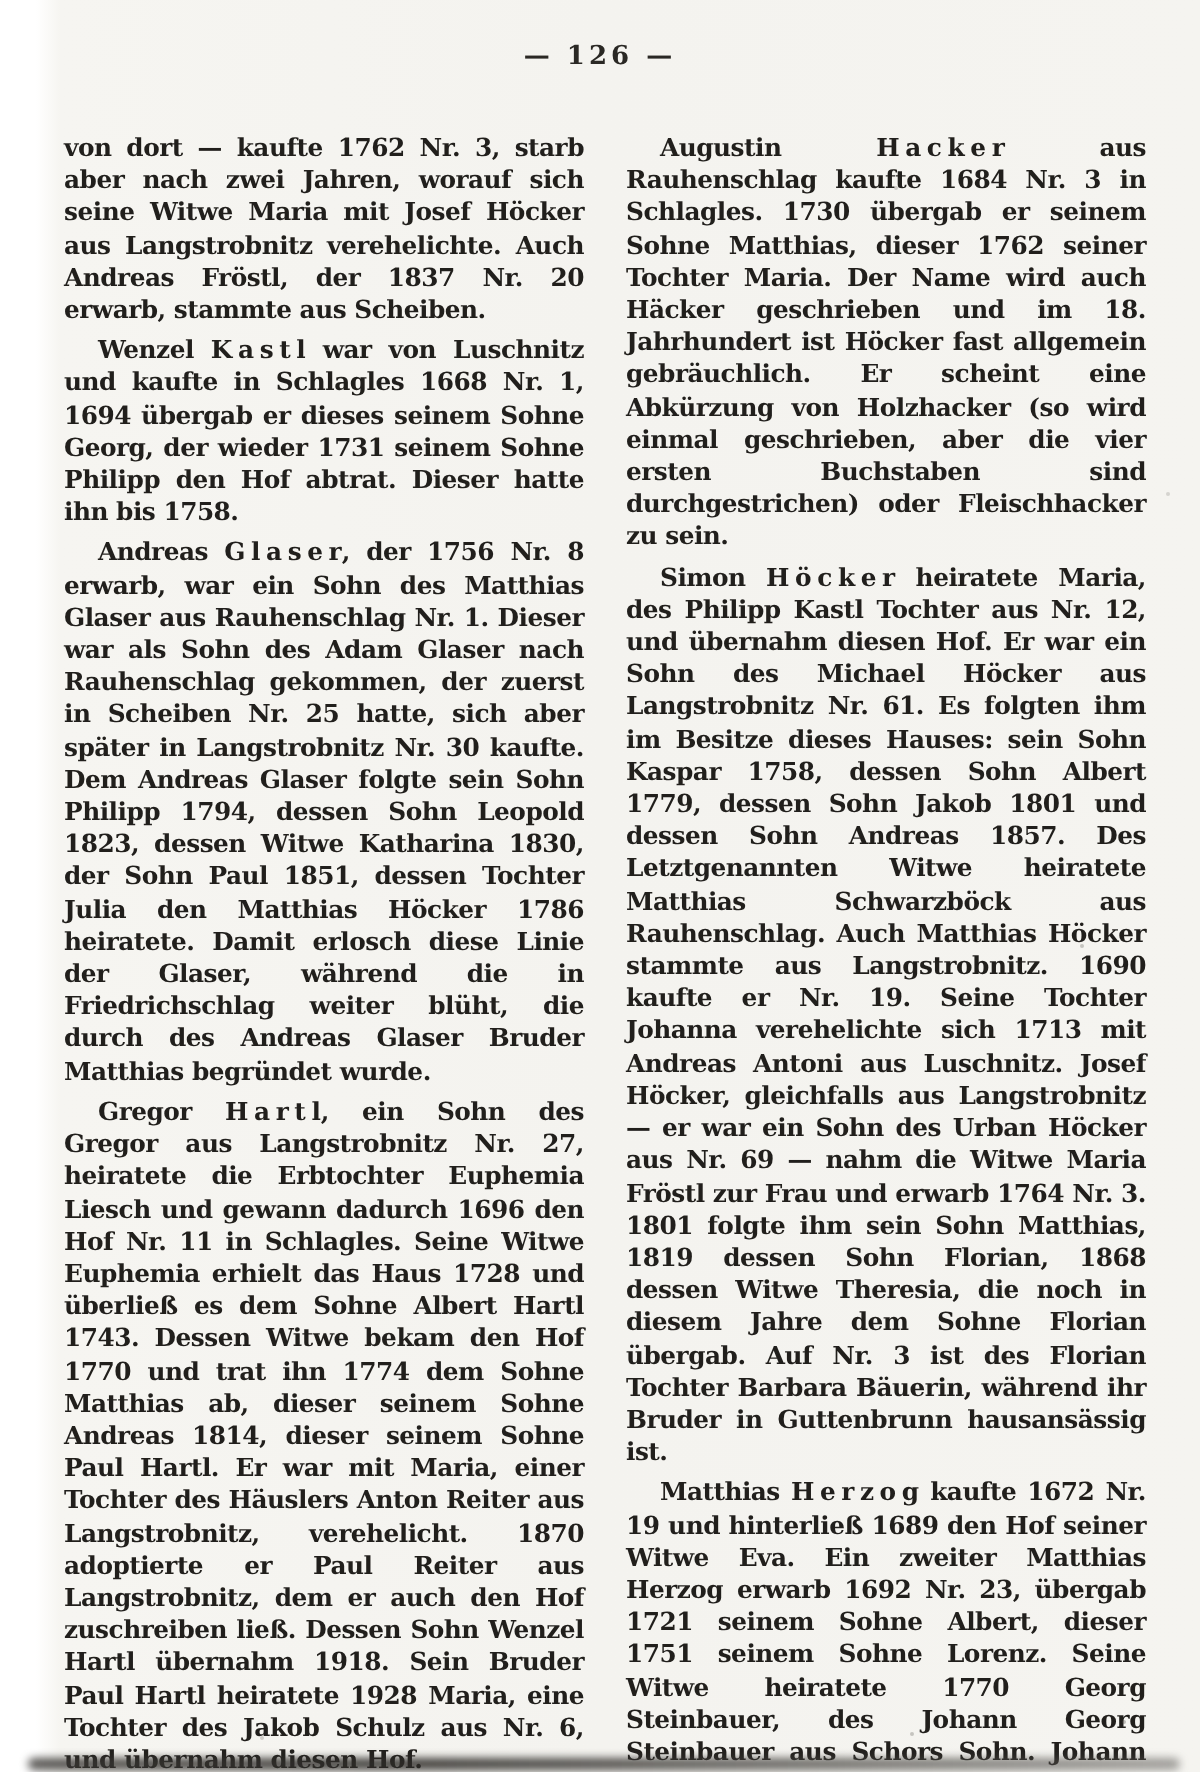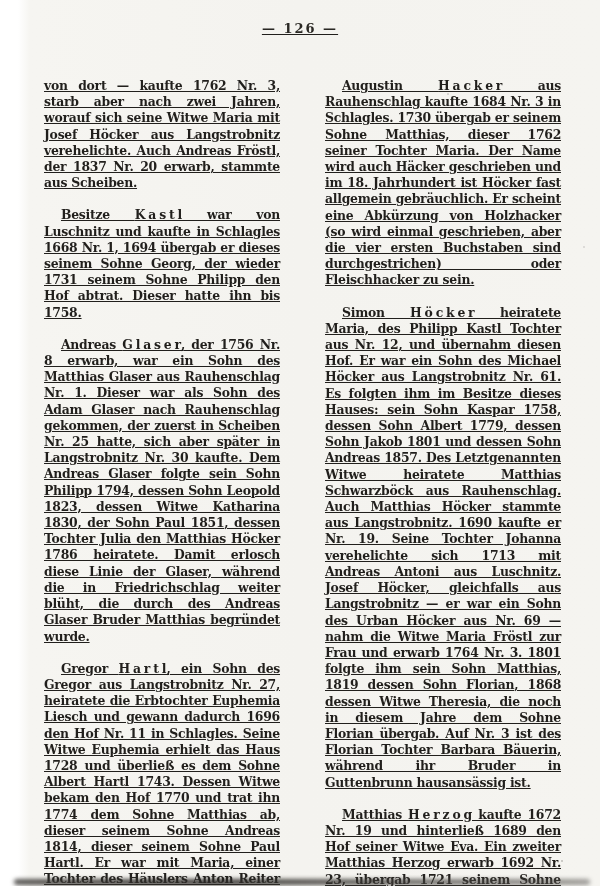--- a/index.html
+++ b/index.html
@@ -10,21 +10,20 @@
   .scan-page {
     position: relative;
     width: 600px;
     height: 886px;
     margin: 0 auto;
     background:
       linear-gradient(90deg, #ffffff 0px, #ffffff 18px, #f6f5f1 30px, #f4f3ef 50%, #f5f4f0 100%);
     overflow: hidden;
     font-family: "DejaVu Serif", serif;
     color: #211f1c;
-    text-decoration: underline;
   }
   .page-number {
     margin-top: 21px;
     text-align: center;
     font-size: 13px;
     font-weight: bold;
     letter-spacing: 2px;
     color: #2a2824;
   }
   .columns {
@@ -36,21 +35,21 @@
     width: 268px;
     text-align: justify;
     font-size: 12.4px;
     font-weight: bold;
     line-height: 16.2px;
     letter-spacing: -0.25px;
     hyphens: auto;
     -webkit-hyphens: auto;
   }
   .para {
-    margin: 16px;
+    margin: 4px;
   }
   .para.indent {
     text-indent: 17px;
   }
   .sperr {
     letter-spacing: 2.8px;
     margin-right: -2.8px;
   }
   .scan-band {
     position: absolute;
@@ -83,21 +82,21 @@
 </style>
 </head>
 <body>
 
 <div class="scan-page">
   <div class="page-number">— 126 —</div>
 
   <div class="columns">
     <div class="col">
         <p class="para"><span>von dort — kaufte 1762 Nr. 3, starb aber nach zwei Jahren, worauf sich seine Witwe Maria mit Josef Höcker aus Langstrobnitz verehelichte. Auch Andreas Fröstl, der 1837 Nr. 20 erwarb, stammte aus Scheiben.</span></p>
-        <p class="para indent"><span>Besitze </span><span class="sperr">Kastl</span><span> war von Luschnitz und kaufte in Schlagles 1668 Nr. 1, 1694 übergab er dieses seinem Sohne Georg, der wieder 1731 seinem Sohne Philipp den Hof abtrat. Dieser hatte ihn bis 1758.</span></p>
+        <p class="para indent"><span>Wenzel </span><span class="sperr">Kastl</span><span> war von Luschnitz und kaufte in Schlagles 1668 Nr. 1, 1694 übergab er dieses seinem Sohne Georg, der wieder 1731 seinem Sohne Philipp den Hof abtrat. Dieser hatte ihn bis 1758.</span></p>
         <p class="para indent"><span>Andreas </span><span class="sperr">Glaser</span><span>, der 1756 Nr. 8 erwarb, war ein Sohn des Matthias Glaser aus Rauhenschlag Nr. 1. Dieser war als Sohn des Adam Glaser nach Rauhenschlag gekommen, der zuerst in Scheiben Nr. 25 hatte, sich aber später in Langstrobnitz Nr. 30 kaufte. Dem Andreas Glaser folgte sein Sohn Philipp 1794, dessen Sohn Leopold 1823, dessen Witwe Katharina 1830, der Sohn Paul 1851, dessen Tochter Julia den Matthias Höcker 1786 heiratete. Damit erlosch diese Linie der Glaser, während die in Friedrichschlag weiter blüht, die durch des Andreas Glaser Bruder Matthias begründet wurde.</span></p>
         <p class="para indent"><span>Gregor </span><span class="sperr">Hartl</span><span>, ein Sohn des Gregor aus Langstrobnitz Nr. 27, heiratete die Erbtochter Euphemia Liesch und gewann dadurch 1696 den Hof Nr. 11 in Schlagles. Seine Witwe Euphemia erhielt das Haus 1728 und überließ es dem Sohne Albert Hartl 1743. Dessen Witwe bekam den Hof 1770 und trat ihn 1774 dem Sohne Matthias ab, dieser seinem Sohne Andreas 1814, dieser seinem Sohne Paul Hartl. Er war mit Maria, einer Tochter des Häuslers Anton Reiter aus Langstrobnitz, verehelicht. 1870 adoptierte er Paul Reiter aus Langstrobnitz, dem er auch den Hof zuschreiben ließ. Dessen Sohn Wenzel Hartl übernahm 1918. Sein Bruder Paul Hartl heiratete 1928 Maria, eine Tochter des Jakob Schulz aus Nr. 6, und übernahm diesen Hof.</span></p>
       </div>
     <div class="col">
         <p class="para indent"><span>Augustin </span><span class="sperr">Hacker</span><span> aus Rauhenschlag kaufte 1684 Nr. 3 in Schlagles. 1730 übergab er seinem Sohne Matthias, dieser 1762 seiner Tochter Maria. Der Name wird auch Häcker geschrieben und im 18. Jahrhundert ist Höcker fast allgemein gebräuchlich. Er scheint eine Abkürzung von Holzhacker (so wird einmal geschrieben, aber die vier ersten Buchstaben sind durchgestrichen) oder Fleischhacker zu sein.</span></p>
         <p class="para indent"><span>Simon </span><span class="sperr">Höcker</span><span> heiratete Maria, des Philipp Kastl Tochter aus Nr. 12, und übernahm diesen Hof. Er war ein Sohn des Michael Höcker aus Langstrobnitz Nr. 61. Es folgten ihm im Besitze dieses Hauses: sein Sohn Kaspar 1758, dessen Sohn Albert 1779, dessen Sohn Jakob 1801 und dessen Sohn Andreas 1857. Des Letztgenannten Witwe heiratete Matthias Schwarzböck aus Rauhenschlag. Auch Matthias Höcker stammte aus Langstrobnitz. 1690 kaufte er Nr. 19. Seine Tochter Johanna verehelichte sich 1713 mit Andreas Antoni aus Luschnitz. Josef Höcker, gleichfalls aus Langstrobnitz — er war ein Sohn des Urban Höcker aus Nr. 69 — nahm die Witwe Maria Fröstl zur Frau und erwarb 1764 Nr. 3. 1801 folgte ihm sein Sohn Matthias, 1819 dessen Sohn Florian, 1868 dessen Witwe Theresia, die noch in diesem Jahre dem Sohne Florian übergab. Auf Nr. 3 ist des Florian Tochter Barbara Bäuerin, während ihr Bruder in Guttenbrunn hausansässig ist.</span></p>
         <p class="para indent"><span>Matthias </span><span class="sperr">Herzog</span><span> kaufte 1672 Nr. 19 und hinterließ 1689 den Hof seiner Witwe Eva. Ein zweiter Matthias Herzog erwarb 1692 Nr. 23, übergab 1721 seinem Sohne Albert, dieser 1751 seinem Sohne Lorenz. Seine Witwe heiratete 1770 Georg Steinbauer, des Johann Georg Steinbauer aus Schors Sohn. Johann Herzog aus Langstrobnitz kaufte Nr. 7, als er die Witwe Anna nach Franz Kopplhuber heiratete.</span></p>
       </div>
   </div>
 

